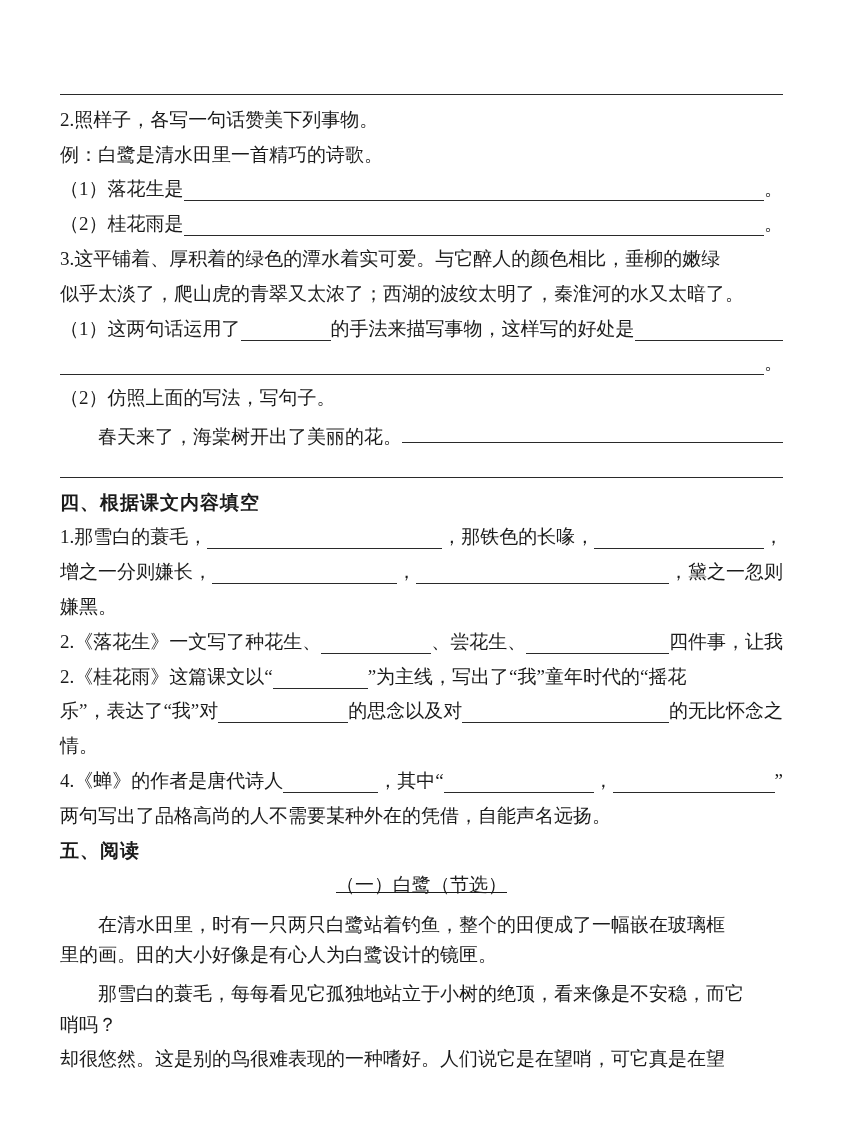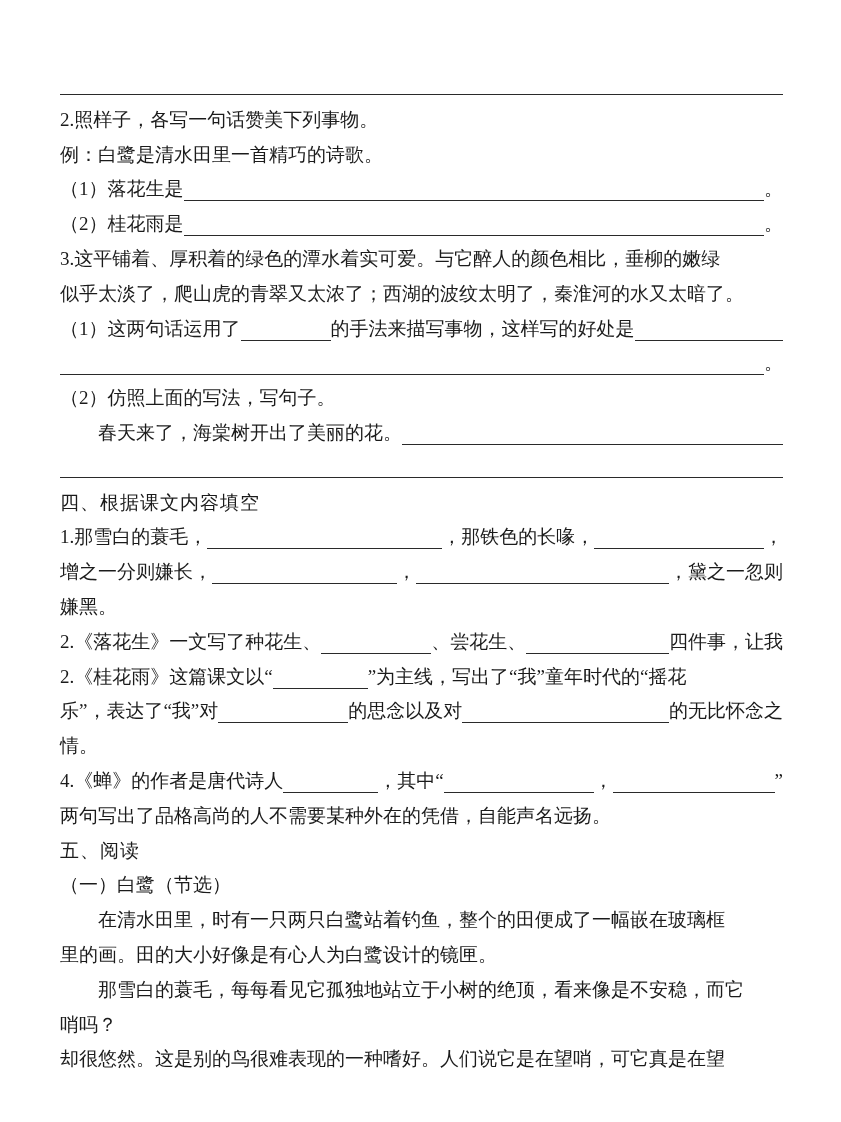--- a/index.html
+++ b/index.html
@@ -15,23 +15,23 @@
     font-size: 19px;
     color: #1b1b1b;
     overflow: hidden;
   }
   .line {
     display: flex;
     align-items: baseline;
     min-height: 34.8px;
     white-space: pre;
   }
-  .line.center { justify-content: flex-start; }
-  .line.bold { font-weight: normal; letter-spacing: 1px; }
-  .line.indent { padding-left: 38px; }
+  .line.center { justify-content: center; text-decoration: underline; }
+  .line.bold { font-weight: bold; letter-spacing: 1px; }
+  .line.indent { padding-left: 38px; align-items: center; }
   .txt { white-space: pre; }
   .txt.underlined {
     text-underline-offset: 5px;
     text-decoration-thickness: 1px;
     text-decoration-color: #2a2a2a;
   }
   .blank {
     display: inline-block;
     border-bottom: 1.4px solid #2a2a2a;
     align-self: baseline;

